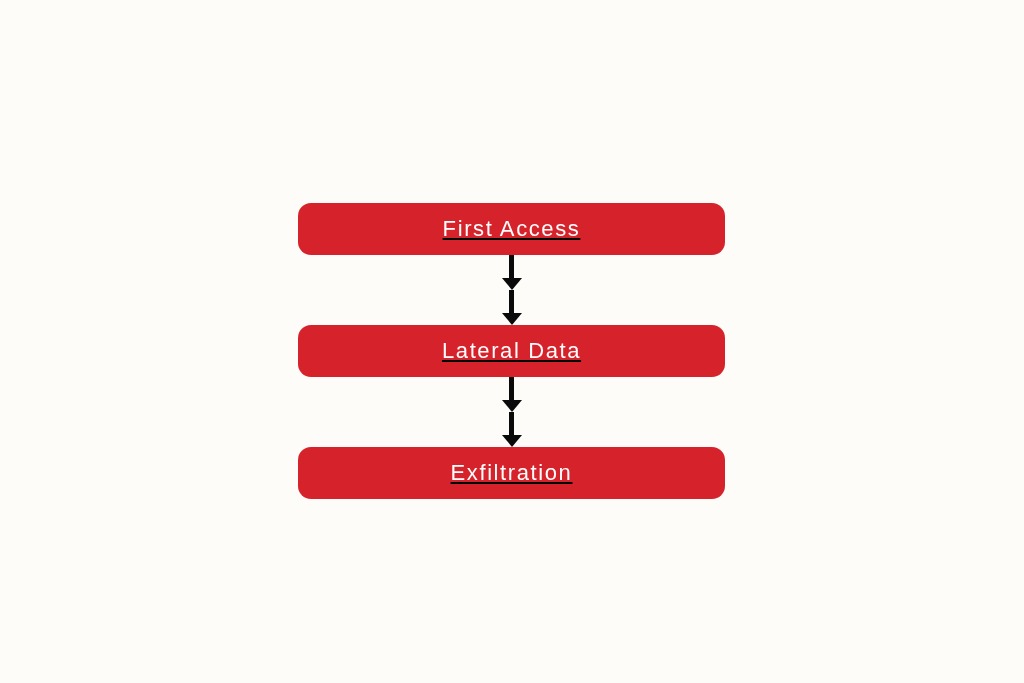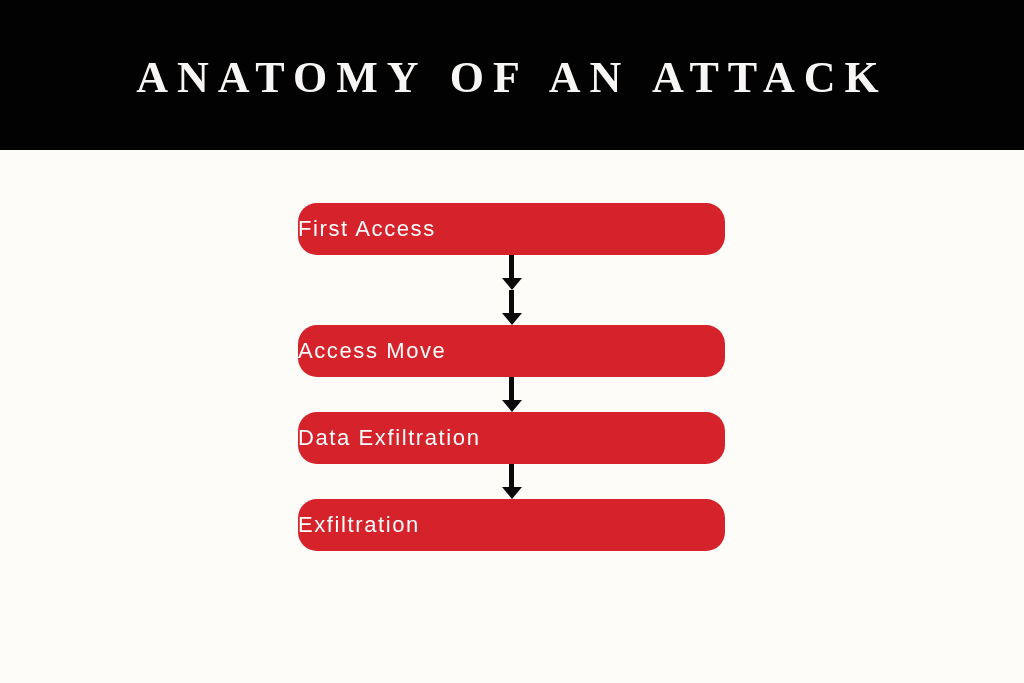--- a/index.html
+++ b/index.html
@@ -46,24 +46,26 @@
     left: 298px;
     width: 427px;
     display: flex;
     flex-direction: column;
     align-items: center;
   }
   .step-box {
     width: 427px;
     height: 52px;
     background: var(--box-red);
-    border-radius: 19px;
+    border-radius: 13px;
     display: flex;
     align-items: center;
+    justify-content: center;
     flex: none;
+    text-decoration: underline;
   }
   .step-label {
     color: var(--box-text);
     font-size: 22px;
     font-weight: 400;
     letter-spacing: 1.6px;
     white-space: nowrap;
   }
   .arrow {
     height: 35px;
@@ -82,45 +84,39 @@
     width: 0; height: 0;
     border-left: 10px solid transparent;
     border-right: 10px solid transparent;
     border-top: 12px solid var(--arrow);
   }
 </style>
 </head>
 <body>
 
 <div class="slide">
-  <div class="header-band">
-    <div class="slide-title">ANATOMY OF AN ATTACK</div>
-  </div>
 
   <div class="flow">
       <div class="step-box">
         <span class="step-label">First Access</span>
       </div>
       <div class="arrow">
         <div class="arrow-stem"></div>
         <div class="arrow-head"></div>
       </div>
       <div class="arrow">
         <div class="arrow-stem"></div>
         <div class="arrow-head"></div>
       </div>
       <div class="step-box">
-        <span class="step-label">Access Move</span>
+        <span class="step-label">Lateral Data</span>
       </div>
       <div class="arrow">
         <div class="arrow-stem"></div>
         <div class="arrow-head"></div>
-      </div>
-      <div class="step-box">
-        <span class="step-label">Data Exfiltration</span>
       </div>
       <div class="arrow">
         <div class="arrow-stem"></div>
         <div class="arrow-head"></div>
       </div>
       <div class="step-box">
         <span class="step-label">Exfiltration</span>
       </div>
     </div>
 </div>

